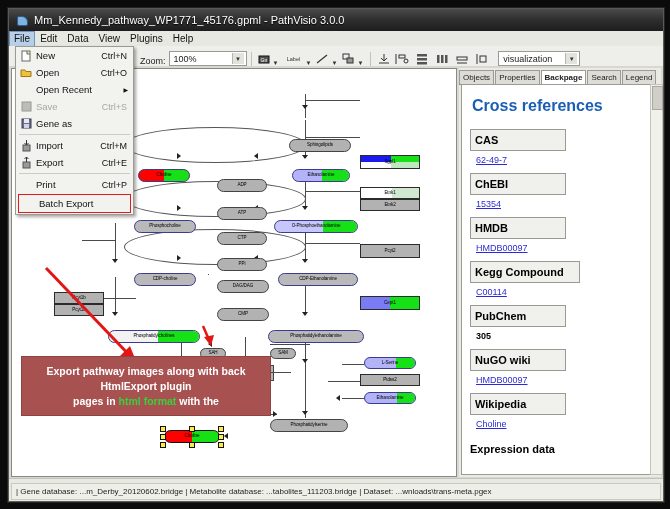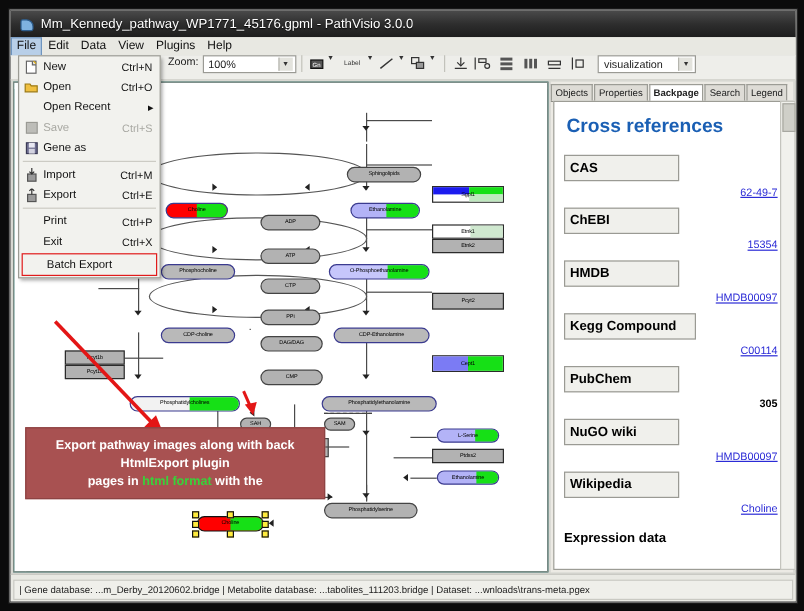--- a/index.html
+++ b/index.html
@@ -15,48 +15,48 @@
   .tb-ico:before{content:"";position:absolute;left:2px;top:3px;width:9px;height:8px;
      background:#7fb2e0;border-radius:2px 6px 2px 2px;border:1px solid #2d5d8d;}
   .tb-title{white-space:nowrap;overflow:hidden;text-shadow:0 1px 1px #000;}
   
   .menubar{position:absolute;left:0;top:22px;width:100%;height:15px;background:#e8e8e2;
            border-bottom:1px solid #c9c9c2;display:flex;align-items:center;font-size:10px;color:#111;}
   .menubar span{padding:0 5px;line-height:14px;}
   .menubar span.active{background:#b8cfe8;border:1px solid #6f95bf;padding:0 4px;}
   
   .toolbar{position:absolute;left:0;top:37px;width:100%;height:20px;background:#eeeeea;
-           border-bottom:1px solid #c9c9c2;display:flex;align-items:flex-start;font-size:9px;color:#222;}
+           border-bottom:1px solid #c9c9c2;display:flex;align-items:flex-end;font-size:9px;color:#222;}
   .tsep{width:1px;height:14px;background:#c2c2bb;margin:0 4px;}
   .zoomlbl{margin-left:6px;}
   .combo{border:1px solid #9a9a94;background:#fff;height:13px;display:flex;align-items:center;
          font-size:9px;padding:0 2px;position:relative;}
   .combo .cv{flex:1;padding-left:2px;}
   .combo .arw{width:11px;height:11px;background:#e3e3dd;border-left:1px solid #b5b5ae;
        display:flex;align-items:center;justify-content:center;font-size:6px;color:#333;}
   .tbtn{width:15px;height:14px;display:flex;align-items:center;justify-content:center;margin:0 1px;}
   .tarr{font-size:6px;color:#333;margin-right:3px;}
   
   .content{position:absolute;left:0;top:57px;right:0;bottom:22px;background:#d8d8d2;}
-  .canvaswrap{position:absolute;left:2px;top:2px;width:444px;bottom:2px;background:#0f766e;
+  .canvaswrap{position:absolute;left:2px;top:2px;width:444px;bottom:2px;background:#737373;
               border:1px solid #8a8a84;overflow:hidden;}
   .canvas{position:absolute;left:0;top:0;width:100%;height:100%;background:#fff;}
   
   .side{position:absolute;left:450px;top:2px;right:2px;bottom:2px;background:#eceae4;}
   .tabs{position:absolute;left:0;top:0;height:16px;display:flex;align-items:flex-end;
         font-size:8px;width:100%;border-bottom:1px solid #8d8d86;}
   .tab{background:#dedcd6;border:1px solid #9c9c95;border-bottom:none;margin-right:1px;
        padding:1px 3px 1px 3px;line-height:11px;color:#222;}
   .tab.sel{background:#fff;border-bottom:1px solid #fff;position:relative;top:1px;font-weight:bold;}
   .sidebody{position:absolute;left:2px;top:16px;right:4px;bottom:2px;background:#fff;
             border:1px solid #9c9c95;overflow:hidden;padding:6px 8px;}
   .xref-title{color:#1a5fb4;font-size:16px;font-weight:bold;margin:6px 0 14px 2px;}
   .xbox{border:1px solid #9a9a94;background:#f0f0ec;font-size:11px;font-weight:bold;color:#000;
         padding:4px 4px;width:86px;margin-top:8px;}
-  .xval{font-size:9px;margin:4px 0 0 6px;color:#2b2bd6;text-decoration:underline;text-align:right;}
+  .xval{font-size:9px;margin:4px 0 0 6px;color:#2b2bd6;text-decoration:underline;}
   .xval.plain{color:#000;text-decoration:none;font-weight:bold;}
   .expr{font-size:11px;font-weight:bold;color:#000;margin-top:14px;}
   .vscroll{position:absolute;right:-2px;top:16px;width:11px;bottom:2px;background:#f1f1ec;border:1px solid #c4c4bd;}
   .vthumb{position:absolute;left:1px;top:1px;width:9px;height:22px;background:#cfcfc8;border:1px solid #a8a8a1;}
   
   .status{position:absolute;left:0;bottom:0;width:100%;height:22px;background:#e9e9e3;
           border-top:1px solid #c3c3bc;font-size:8px;color:#222;display:flex;align-items:flex-end;}
   .statusinner{border:1px solid #c9c9c2;background:#efefea;margin:1px 2px;height:15px;width:100%;
                display:flex;align-items:center;padding:0 4px;white-space:nowrap;}
   
@@ -512,25 +512,20 @@
       </span>
       <span class="lb">Export</span>
       <span class="ks">Ctrl+E</span>
     </div>
     <div class="fsep"></div>
     <div class="fitem">
       <span class="ic"></span>
       <span class="lb">Print</span>
       <span class="ks">Ctrl+P</span>
     </div>
-    <div class="fitem">
-      <span class="ic"></span>
-      <span class="lb">Exit</span>
-      <span class="ks">Ctrl+X</span>
-    </div>
     <div class="fitem fhl">
       <span class="ic"></span>
       <span class="lb">Batch Export</span>
     </div>
   </div>
 
  </div>
 </div>
 
 </body></html>

